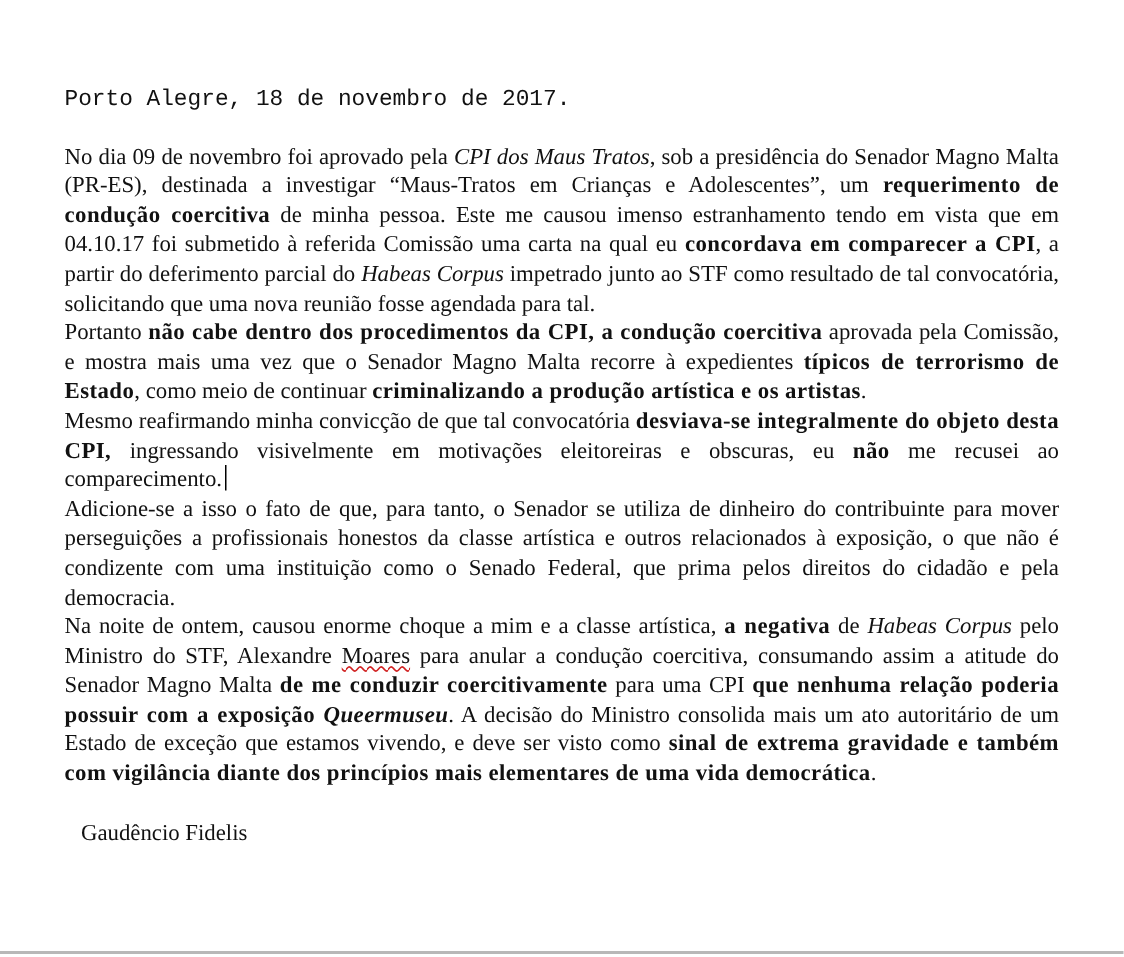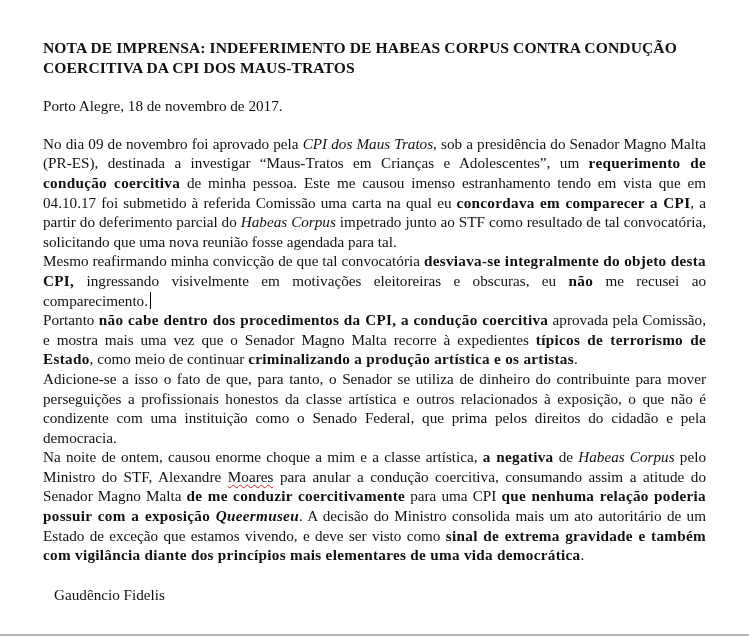--- a/index.html
+++ b/index.html
@@ -25,20 +25,21 @@
   }
   .title {
     font-weight: bold;
     font-size: 15.6px;
     line-height: 19.6px;
     margin: 0;
     letter-spacing: 0.1px;
   }
   .dateline {
     margin: 19px 0 0 0;
+    font-family: Liberation Mono, monospace;
   }
   .body-text {
     margin: 18px 0 0 0;
     text-align: justify;
   }
   .body-text p {
     margin: 0;
     text-align: justify;
   }
   .body-text b { font-weight: bold; letter-spacing: 0.3px; }
@@ -65,26 +66,25 @@
     right: 0;
     top: 634px;
     height: 2px;
     background: #b8b8b8;
   }
 </style>
 </head>
 <body>
 
 <div class="page">
-  <p class="title">NOTA DE IMPRENSA: INDEFERIMENTO DE HABEAS CORPUS CONTRA CONDUÇÃO COERCITIVA DA CPI DOS MAUS-TRATOS</p>
   <p class="dateline">Porto Alegre, 18 de novembro de 2017.</p>
   <div class="body-text">
       <p><span>No dia 09 de novembro foi aprovado pela </span><i>CPI dos Maus Tratos</i><span>, sob a presidência do Senador Magno Malta (PR-ES), destinada a investigar “Maus-Tratos em Crianças e Adolescentes”, um </span><b>requerimento de condução coercitiva</b><span> de minha pessoa. Este me causou imenso estranhamento tendo em vista que em 04.10.17 foi submetido à referida Comissão uma carta na qual eu </span><b>concordava em comparecer a CPI</b><span>, a partir do deferimento parcial do </span><i>Habeas Corpus</i><span> impetrado junto ao STF como resultado de tal convocatória, solicitando que uma nova reunião fosse agendada para tal.</span></p>
+      <p><span>Portanto </span><b>não cabe dentro dos procedimentos da CPI, a condução coercitiva</b><span> aprovada pela Comissão, e mostra mais uma vez que o Senador Magno Malta recorre à expedientes </span><b>típicos de terrorismo de Estado</b><span>, como meio de continuar </span><b>criminalizando a produção artística e os artistas</b><span>.</span></p>
       <p><span>Mesmo reafirmando minha convicção de que tal convocatória </span><b>desviava-se integralmente do objeto desta CPI,</b><span> ingressando visivelmente em motivações eleitoreiras e obscuras, eu </span><b>não</b><span> me recusei ao comparecimento.</span><span class="cursor"></span></p>
-      <p><span>Portanto </span><b>não cabe dentro dos procedimentos da CPI, a condução coercitiva</b><span> aprovada pela Comissão, e mostra mais uma vez que o Senador Magno Malta recorre à expedientes </span><b>típicos de terrorismo de Estado</b><span>, como meio de continuar </span><b>criminalizando a produção artística e os artistas</b><span>.</span></p>
       <p><span>Adicione-se a isso o fato de que, para tanto, o Senador se utiliza de dinheiro do contribuinte para mover perseguições a profissionais honestos da classe artística e outros relacionados à exposição, o que não é condizente com uma instituição como o Senado Federal, que prima pelos direitos do cidadão e pela democracia.</span></p>
       <p><span>Na noite de ontem, causou enorme choque a mim e a classe artística, </span><b>a negativa</b><span> de </span><i>Habeas Corpus</i><span> pelo Ministro do STF, Alexandre </span><span class="spell">Moares</span><span> para anular a condução coercitiva, consumando assim a atitude do Senador Magno Malta </span><b>de me conduzir coercitivamente</b><span> para uma CPI </span><b>que nenhuma relação poderia possuir com a exposição </b><b style="font-style: italic;">Queermuseu</b><span>. A decisão do Ministro consolida mais um ato autoritário de um Estado de exceção que estamos vivendo, e deve ser visto como </span><b>sinal de extrema gravidade e também com vigilância diante dos princípios mais elementares de uma vida democrática</b><span>.</span></p>
     </div>
   <div class="signature">
     <div>Gaudêncio Fidelis</div>
   </div>
 </div>
 <div class="bottom-rule"></div>
 
 </body></html>

